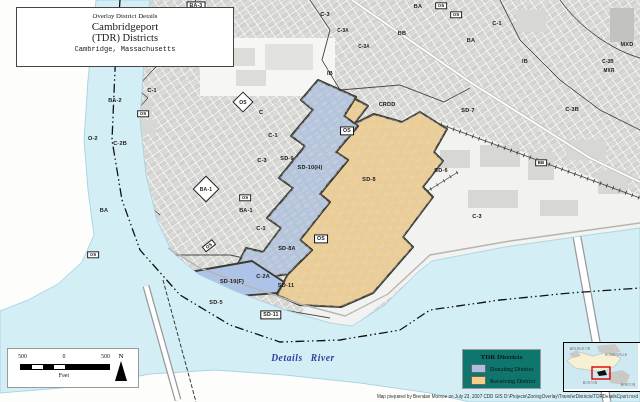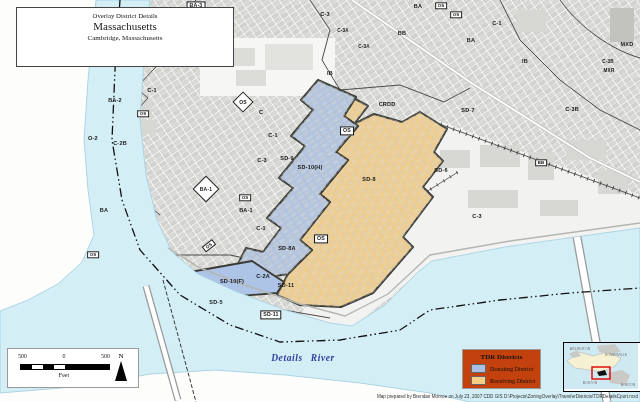--- a/index.html
+++ b/index.html
@@ -17,34 +17,34 @@
   .lbl.dia{font-size:5px;}
   .lbl.river{font:italic 700 9.5px "Liberation Serif",serif;color:#2f3f9e;
              letter-spacing:.6px;word-spacing:5px;}
   
   .title-box{position:absolute;left:16px;top:7px;width:216px;height:58px;background:#fff;
              border:1px solid #444;text-align:center;font-family:"Liberation Serif",serif;color:#1a1a1a;}
   .title-box .l1{font-size:6.8px;margin-top:4px;}
   .title-box .l2{font-size:11px;margin-top:1px;}
   .title-box .l3{font-size:10.5px;}
   .title-box .l4{font-size:10.5px;}
-  .title-box .l5{font-size:7px;margin-top:2px;}
+  .title-box .l5{font-size:7px;margin-top:2px;font-family:Liberation Mono, monospace;}
   
   .scale-box{position:absolute;left:7px;top:348px;width:130px;height:38px;background:#fff;
              border:1px solid #9a9a9a;font-family:"Liberation Serif",serif;color:#222;}
   .scale-nums{position:absolute;left:10px;top:4px;width:92px;display:flex;justify-content:space-between;
               font-size:6px;}
   .scale-bar{position:absolute;left:12px;top:15px;width:88px;height:4px;border:1px solid #000;display:flex;}
   .scale-bar i{display:block;height:100%;}
   .scale-feet{position:absolute;left:12px;top:23px;width:88px;text-align:center;font-size:6px;}
   .north{position:absolute;right:9px;top:3px;width:16px;text-align:center;font-size:7px;color:#000;}
   .north .arrow{width:0;height:0;border-left:6px solid transparent;border-right:6px solid transparent;
                 border-bottom:20px solid #000;margin:1px auto 0;}
   
-  .legend-box{position:absolute;left:462px;top:349px;width:77px;height:38px;background:#c2410c;
+  .legend-box{position:absolute;left:462px;top:349px;width:77px;height:38px;background:#0f766e;
               border:1px solid #9a9a9a;font-family:"Liberation Serif",serif;color:#111;}
   .legend-title{text-align:center;font-weight:700;font-size:7px;margin-top:3px;}
   .legend-row{display:flex;align-items:center;margin:3px 0 0 8px;}
   .legend-row .sw{width:13px;height:7px;border:1px solid #666;margin-right:4px;flex:none;}
   .legend-row .lt{font-size:6.2px;}
   
   .inset-box{position:absolute;left:563px;top:342px;width:76px;height:48px;background:#fff;
              border:1px solid #000;}
   .inset-box .ilbl{position:absolute;font-size:3.5px;color:#777;font-family:"Liberation Sans",sans-serif;
                    transform:translate(-50%,-50%);white-space:nowrap;}
@@ -201,21 +201,22 @@
       <span class="lbl" style="left: 263px; top: 277px;">C-2A</span>
       <span class="lbl" style="left: 232px; top: 282px;">SD-10(F)</span>
       <span class="lbl" style="left: 286px; top: 286px;">SD-11</span>
       <span class="lbl" style="left: 216px; top: 303px;">SD-5</span>
       <span class="lbl box" style="left: 271px; top: 315px;">SD-11</span>
       <span class="lbl river" style="left: 303px; top: 358px;">Details  River</span>
     </div>
 
   <div class="title-box">
     <div class="l1">Overlay District Details</div>
-    <div class="l2">Massachusetts</div>
+    <div class="l2">Cambridgeport</div>
+    <div class="l4">(TDR) Districts</div>
     <div class="l5">Cambridge, Massachusetts</div>
   </div>
 
   <div class="scale-box">
     <div class="scale-nums">
       <span>500</span>
       <span>0</span>
       <span>500</span>
     </div>
     <div class="scale-bar">

